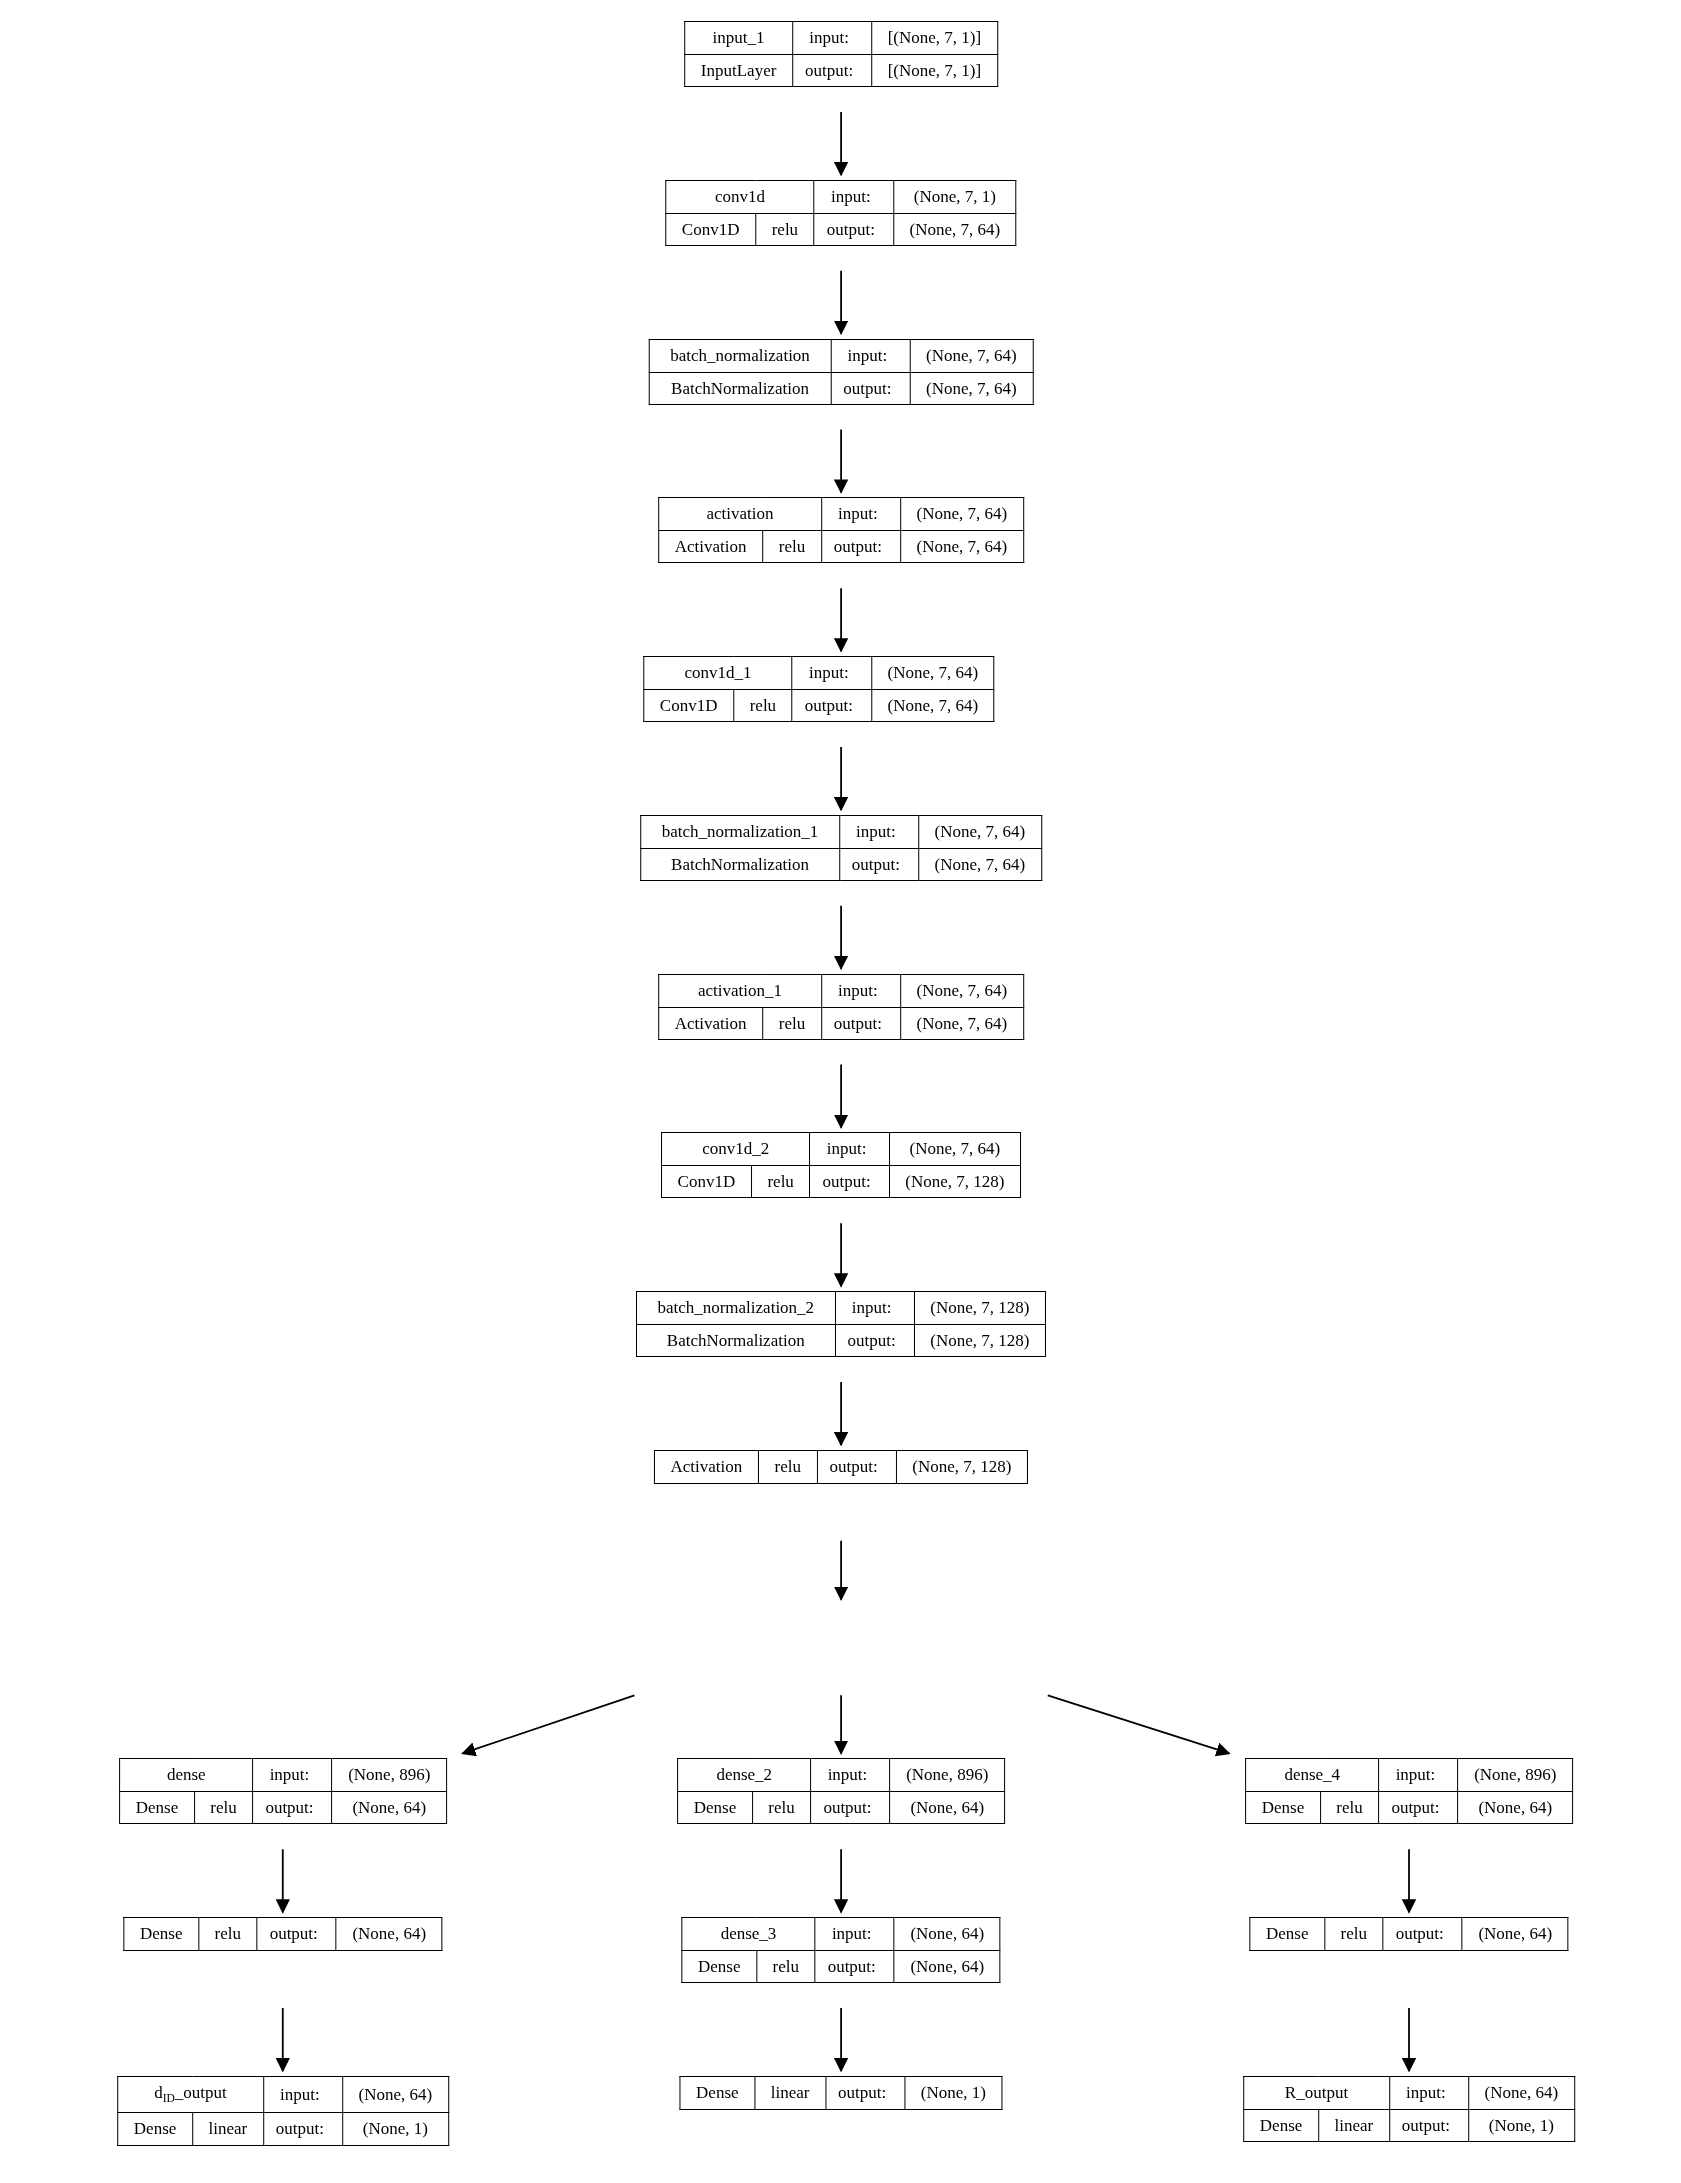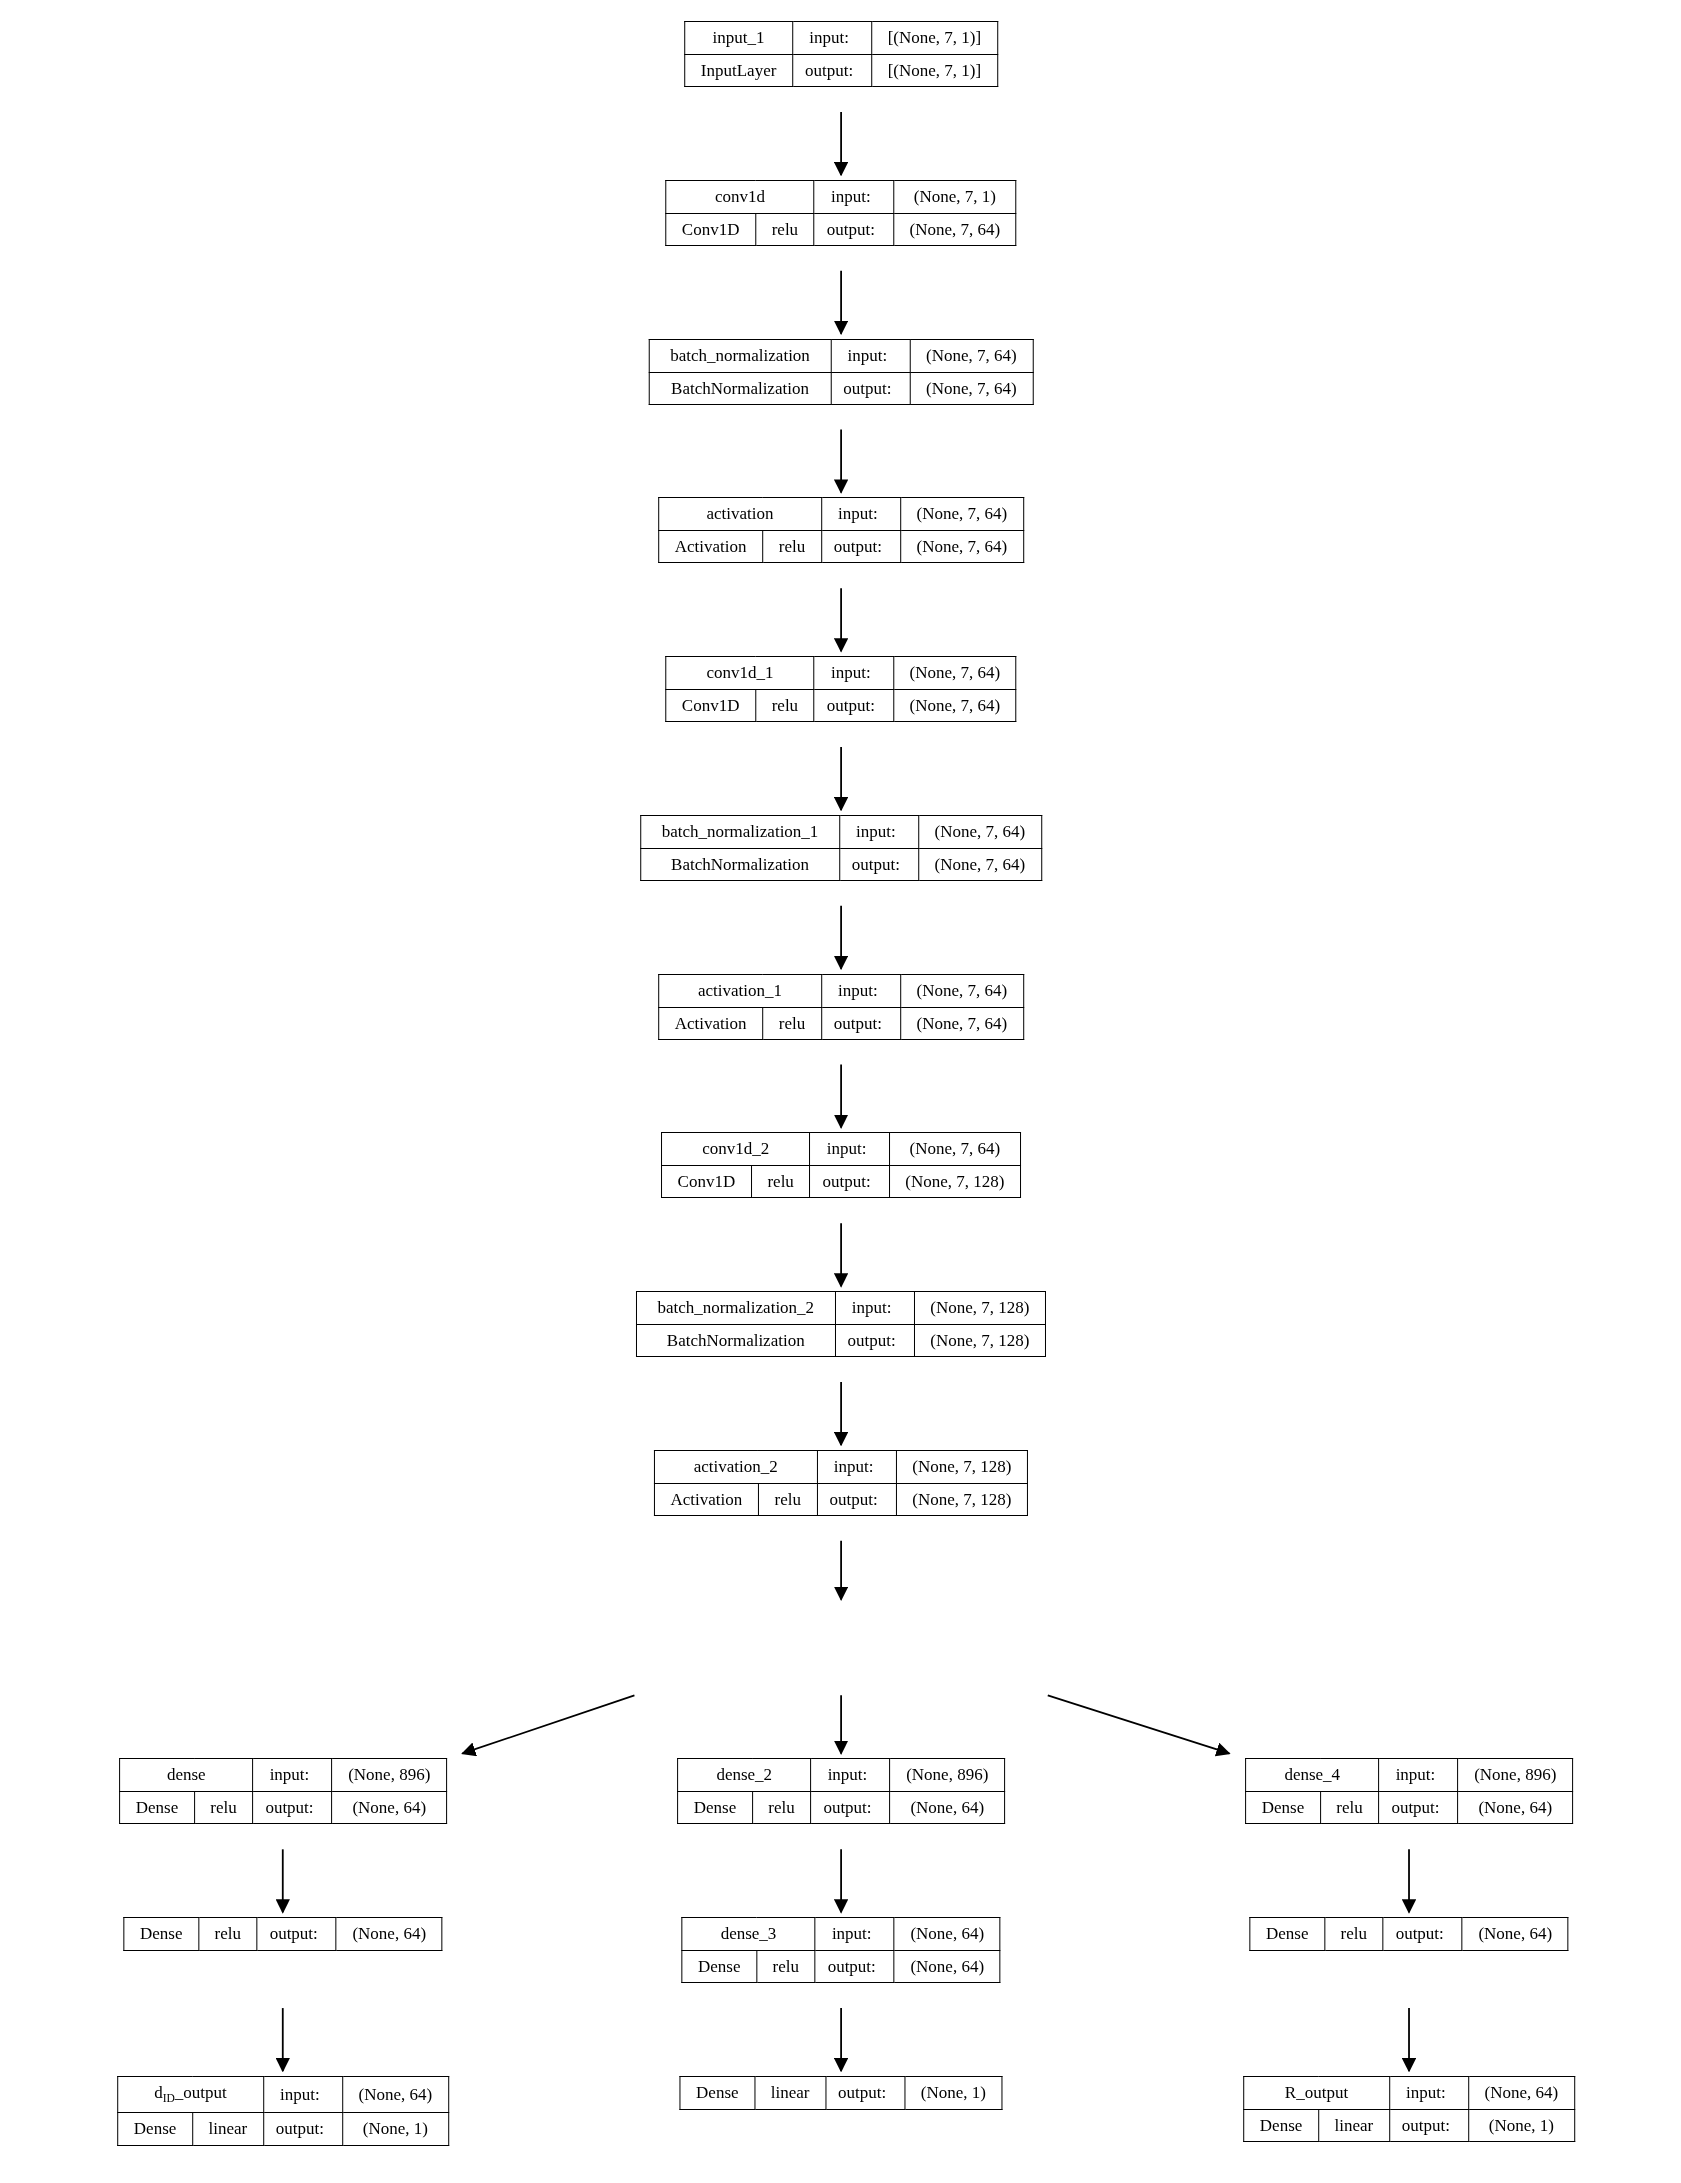--- a/index.html
+++ b/index.html
@@ -121,21 +121,21 @@
           <td class="shape-cell">(None, 7, 64)</td>
         </tr>
         <tr>
           <td class="type-cell">Activation</td>
           <td class="act-cell">relu</td>
           <td class="io-cell">output:</td>
           <td class="shape-cell">(None, 7, 64)</td>
         </tr>
       </tbody>
     </table>
-    <table class="node" style="left: 841px; top: 656px;">
+    <table class="node" style="left: 819px; top: 656px;">
       <tbody>
         <tr>
           <td class="name-cell" colspan="2">conv1d_1</td>
           <td class="io-cell">input:</td>
           <td class="shape-cell">(None, 7, 64)</td>
         </tr>
         <tr>
           <td class="type-cell">Conv1D</td>
           <td class="act-cell">relu</td>
           <td class="io-cell">output:</td>
@@ -196,25 +196,20 @@
         </tr>
         <tr>
           <td class="type-cell">BatchNormalization</td>
           <td class="io-cell">output:</td>
           <td class="shape-cell">(None, 7, 128)</td>
         </tr>
       </tbody>
     </table>
     <table class="node" style="left: 841px; top: 1450px;">
       <tbody>
-        <tr>
-          <td class="name-cell" colspan="2">activation_2</td>
-          <td class="io-cell">input:</td>
-          <td class="shape-cell">(None, 7, 128)</td>
-        </tr>
         <tr>
           <td class="type-cell">Activation</td>
           <td class="act-cell">relu</td>
           <td class="io-cell">output:</td>
           <td class="shape-cell">(None, 7, 128)</td>
         </tr>
       </tbody>
     </table>
     <table class="node" style="left: 283px; top: 1758px;">
       <tbody>

